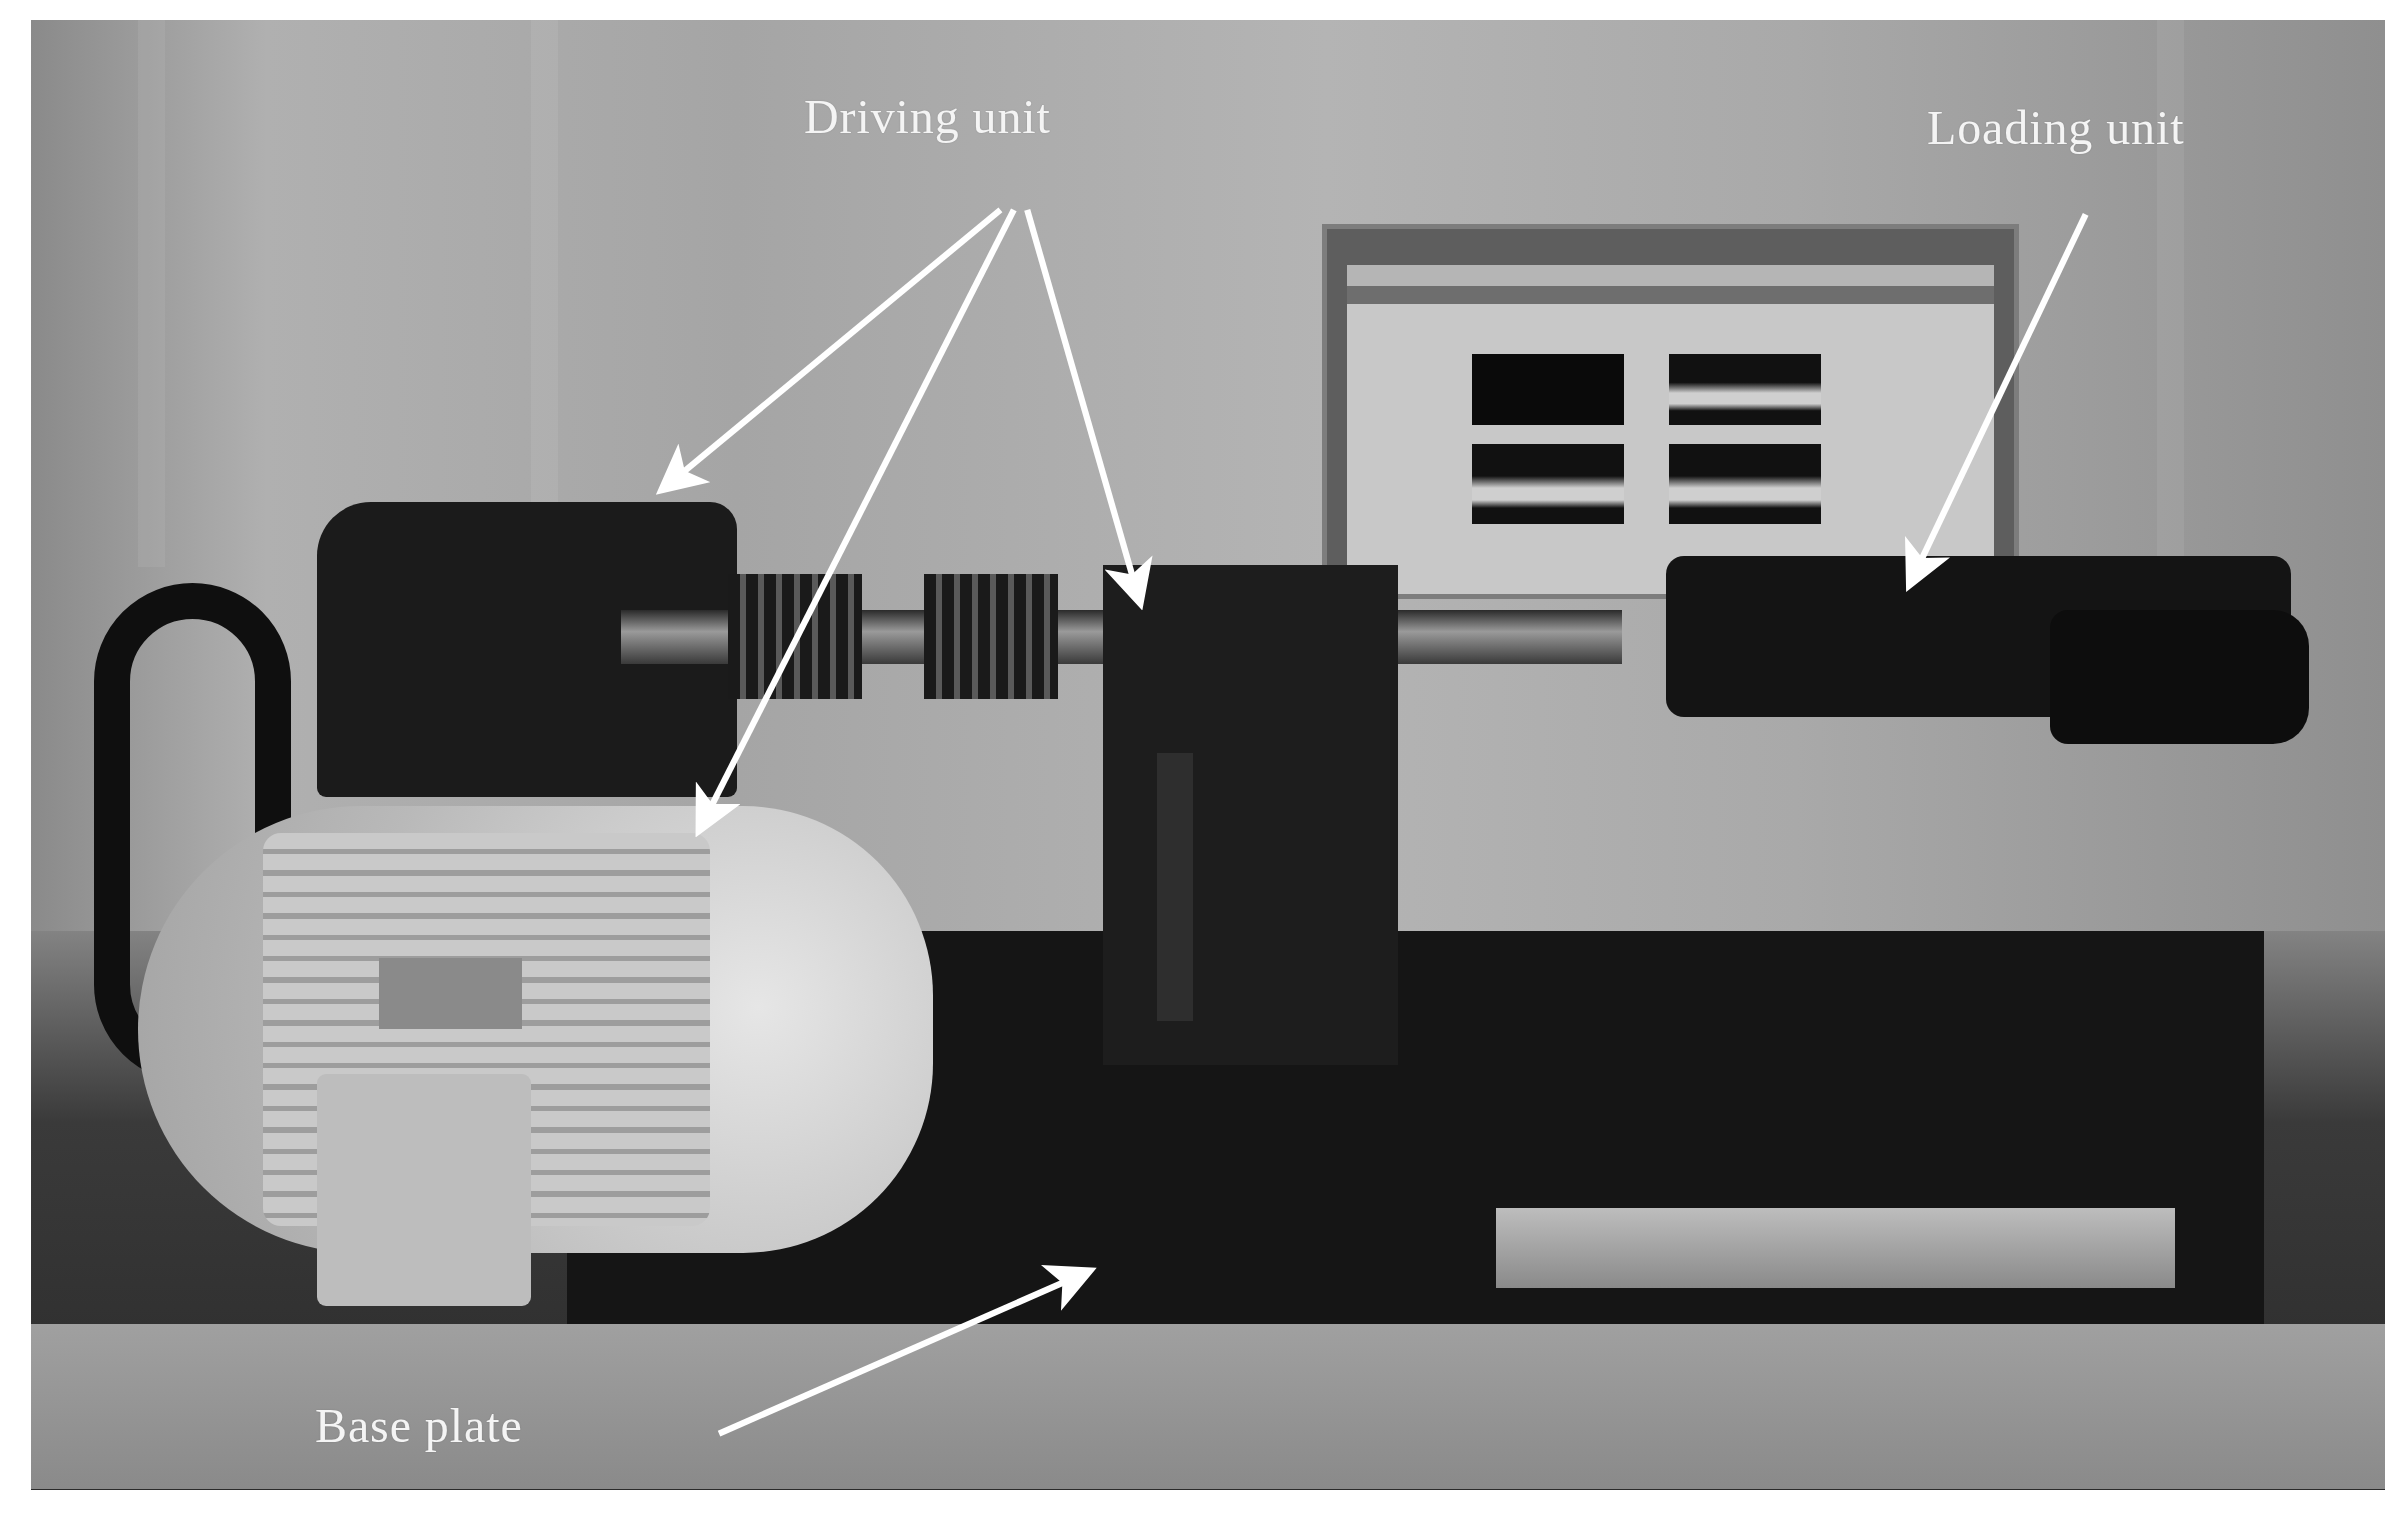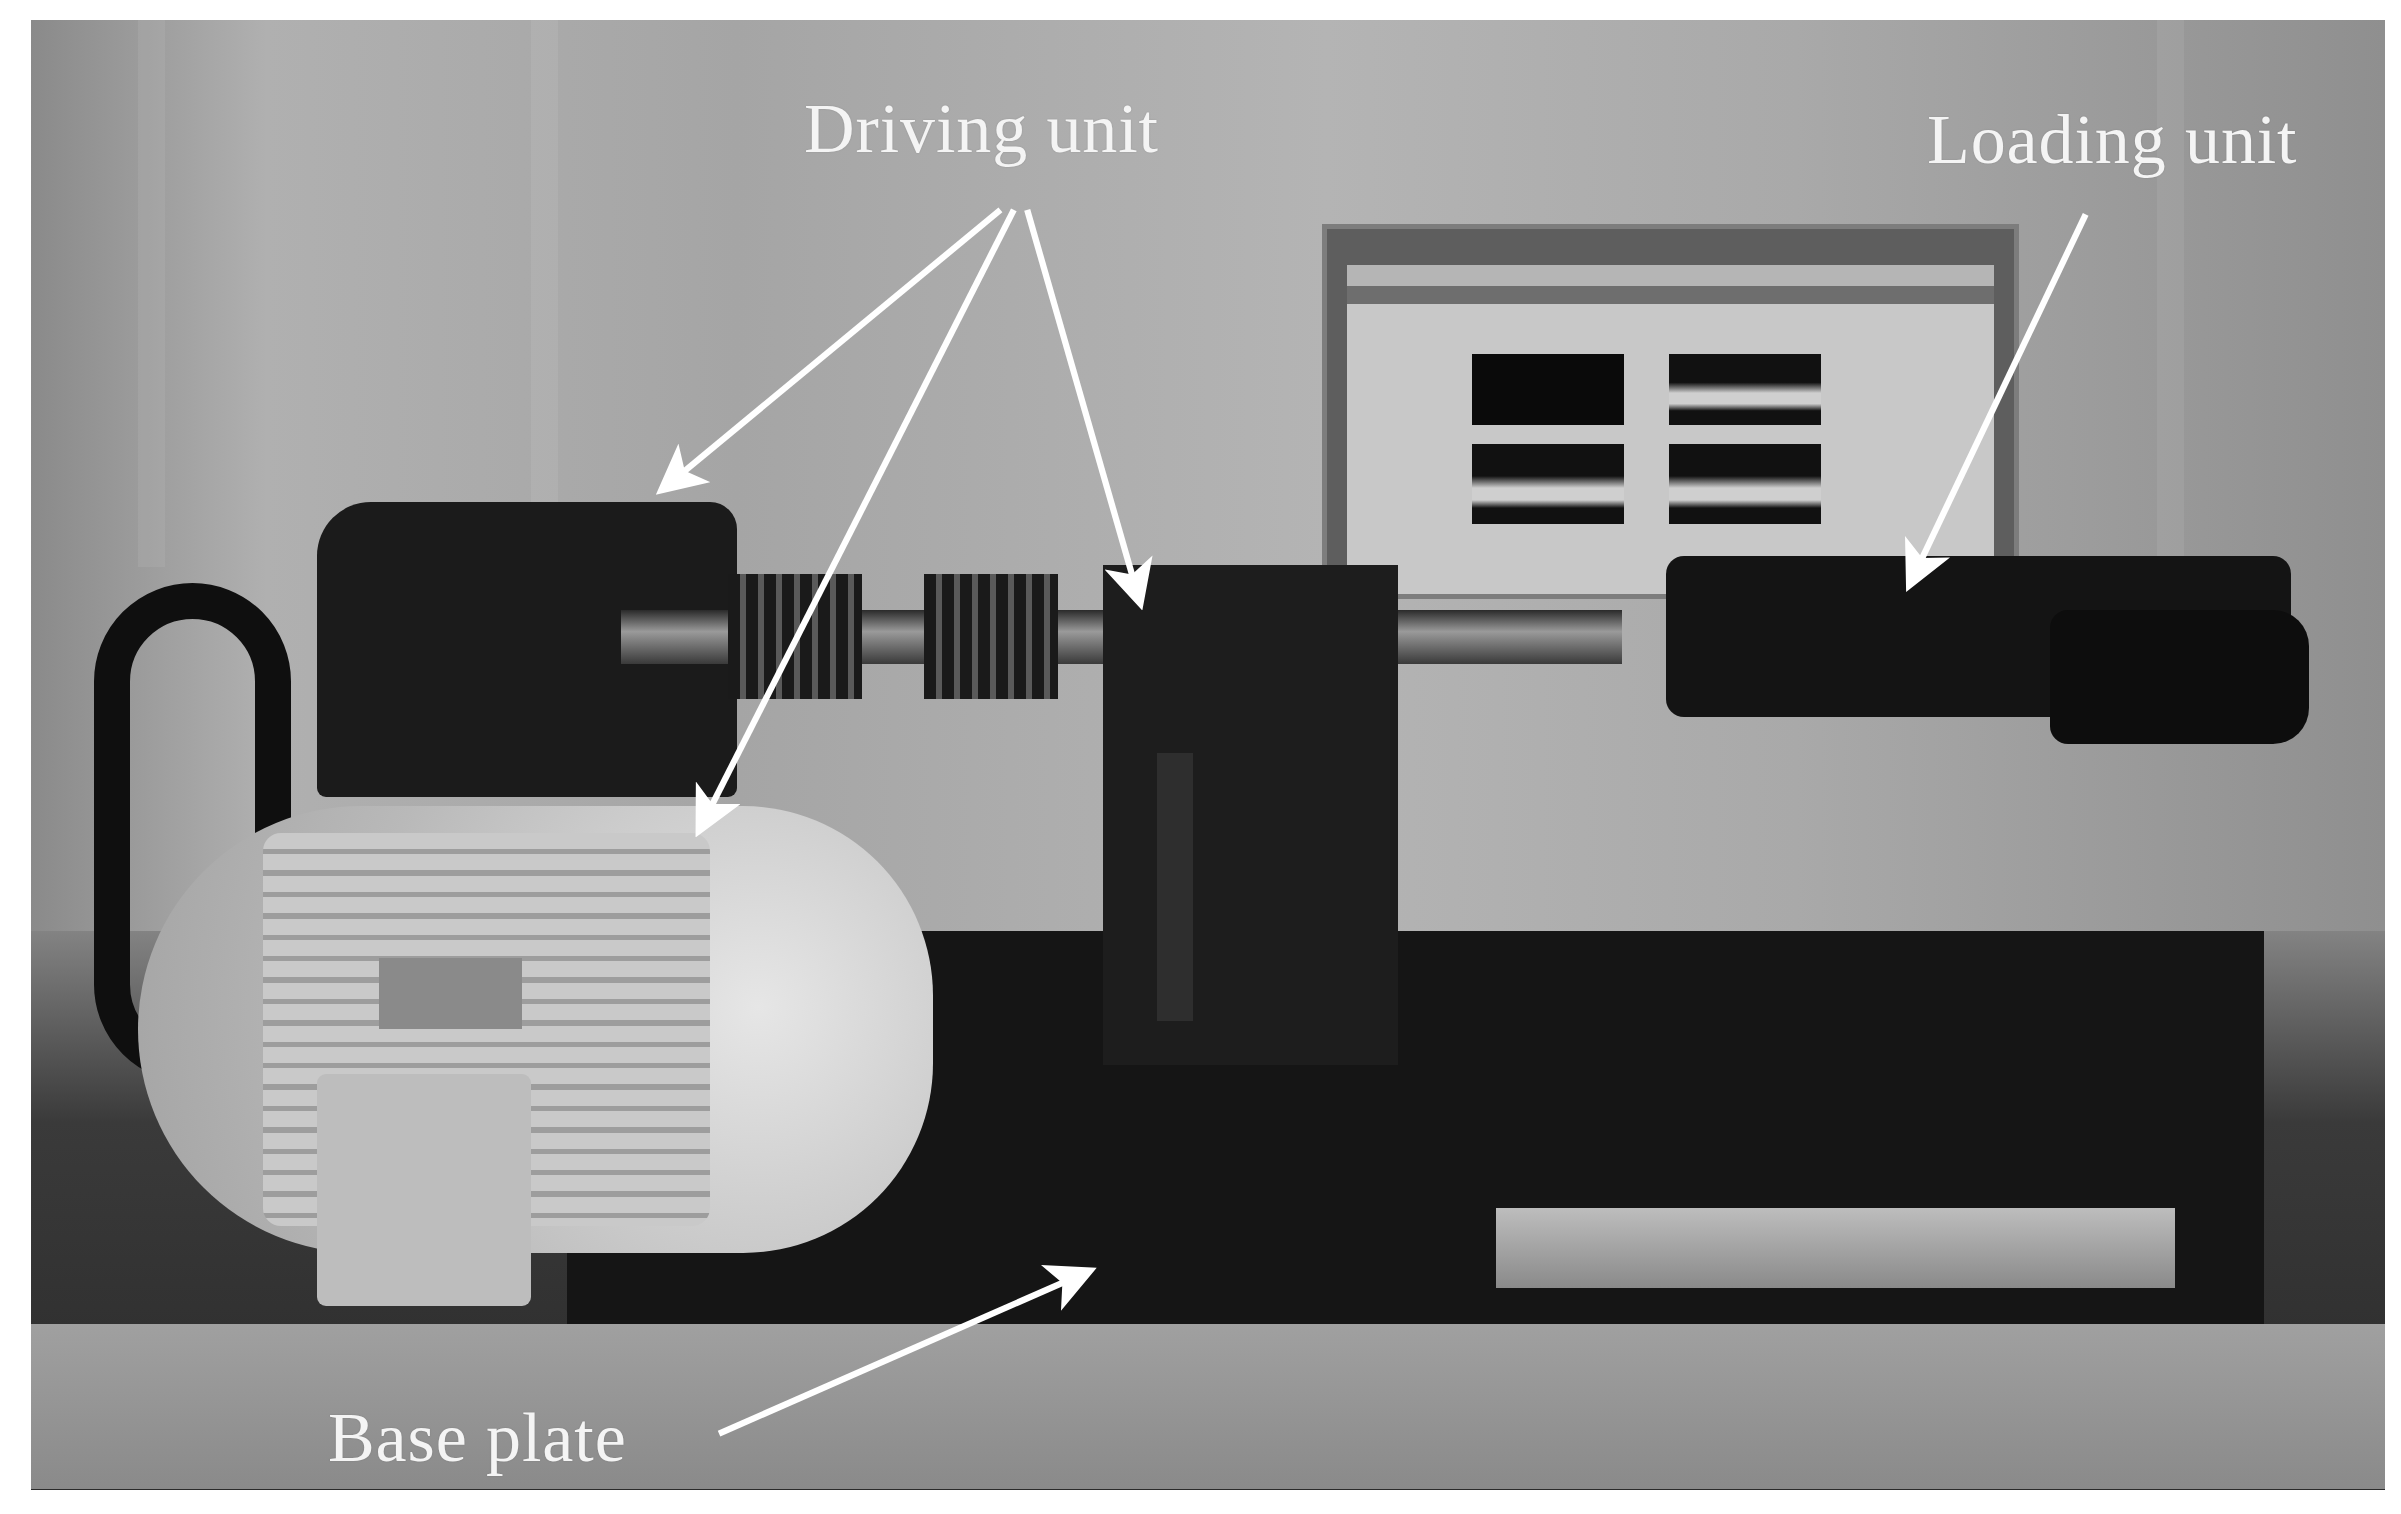--- a/index.html
+++ b/index.html
@@ -33,21 +33,21 @@
     .junction { position: absolute; left: 286px; top: 1054px; width: 214px; height: 232px; background: #bdbdbd; border-radius: 9px; }
     .shaft { position: absolute; left: 590px; top: 590px; width: 1001px; height: 54px;
              background: linear-gradient(180deg, #2a2a2a, #9a9a9a 40%, #3a3a3a); }
     .coupling { position: absolute; width: 134px; height: 125px;
                 background: repeating-linear-gradient(90deg, #1a1a1a 0 12.5px, #5a5a5a 12.5px 18px); }
     .bearing { position: absolute; left: 1072px; top: 545px; width: 295px; height: 500px; background: #1d1d1d; }
     .bearing-window { position: absolute; left: 54px; top: 188px; width: 36px; height: 268px; background: #2e2e2e; }
     .loader { position: absolute; left: 1635px; top: 536px; width: 625px; height: 161px; background: #141414; border-radius: 18px; }
     .loader-cyl { position: absolute; left: 2019px; top: 590px; width: 259px; height: 134px; background: #0d0d0d; border-radius: 18px 36px 36px 18px; }
     .floor { position: absolute; left: 0; top: 1304px; width: 100%; height: 165px; background: linear-gradient(180deg, #a0a0a0, #8a8a8a); }
-    .label { position: absolute; color: #f4f4f4; font-size: 70px; letter-spacing: 0.9px; white-space: nowrap;
+    .label { position: absolute; color: #f4f4f4; font-size: 48px; letter-spacing: 0.9px; white-space: nowrap;
              text-shadow: 0 0 1.8px rgba(0,0,0,0.15); }
     svg.arrows { position: absolute; left: 0; top: 0; width: 2401px; height: 1514px; pointer-events: none; }
   </style>
 </head>
 <body>
 
 <div class="photo">
   <div class="wall">
     <div class="fold" style="left:107px"></div>
     <div class="fold" style="left:500px"></div>
@@ -96,14 +96,14 @@
     <line x1="1120" y1="235" x2="745" y2="545"></line>
     <line x1="1135" y1="235" x2="785" y2="925"></line>
     <line x1="1150" y1="235" x2="1275" y2="670"></line>
     <line x1="2335" y1="240" x2="2140" y2="650"></line>
     <line x1="805" y1="1605" x2="1215" y2="1425"></line>
   </g>
 </svg>
 
 <div class="label" style="left:804px;top:89px">Driving unit</div>
 <div class="label" style="left:1927px;top:100px">Loading unit</div>
-<div class="label" style="left:328px;top:1398px">Base plate</div>
+<div class="label" style="left:315px;top:1398px">Base plate</div>
 
 
 </body></html>

